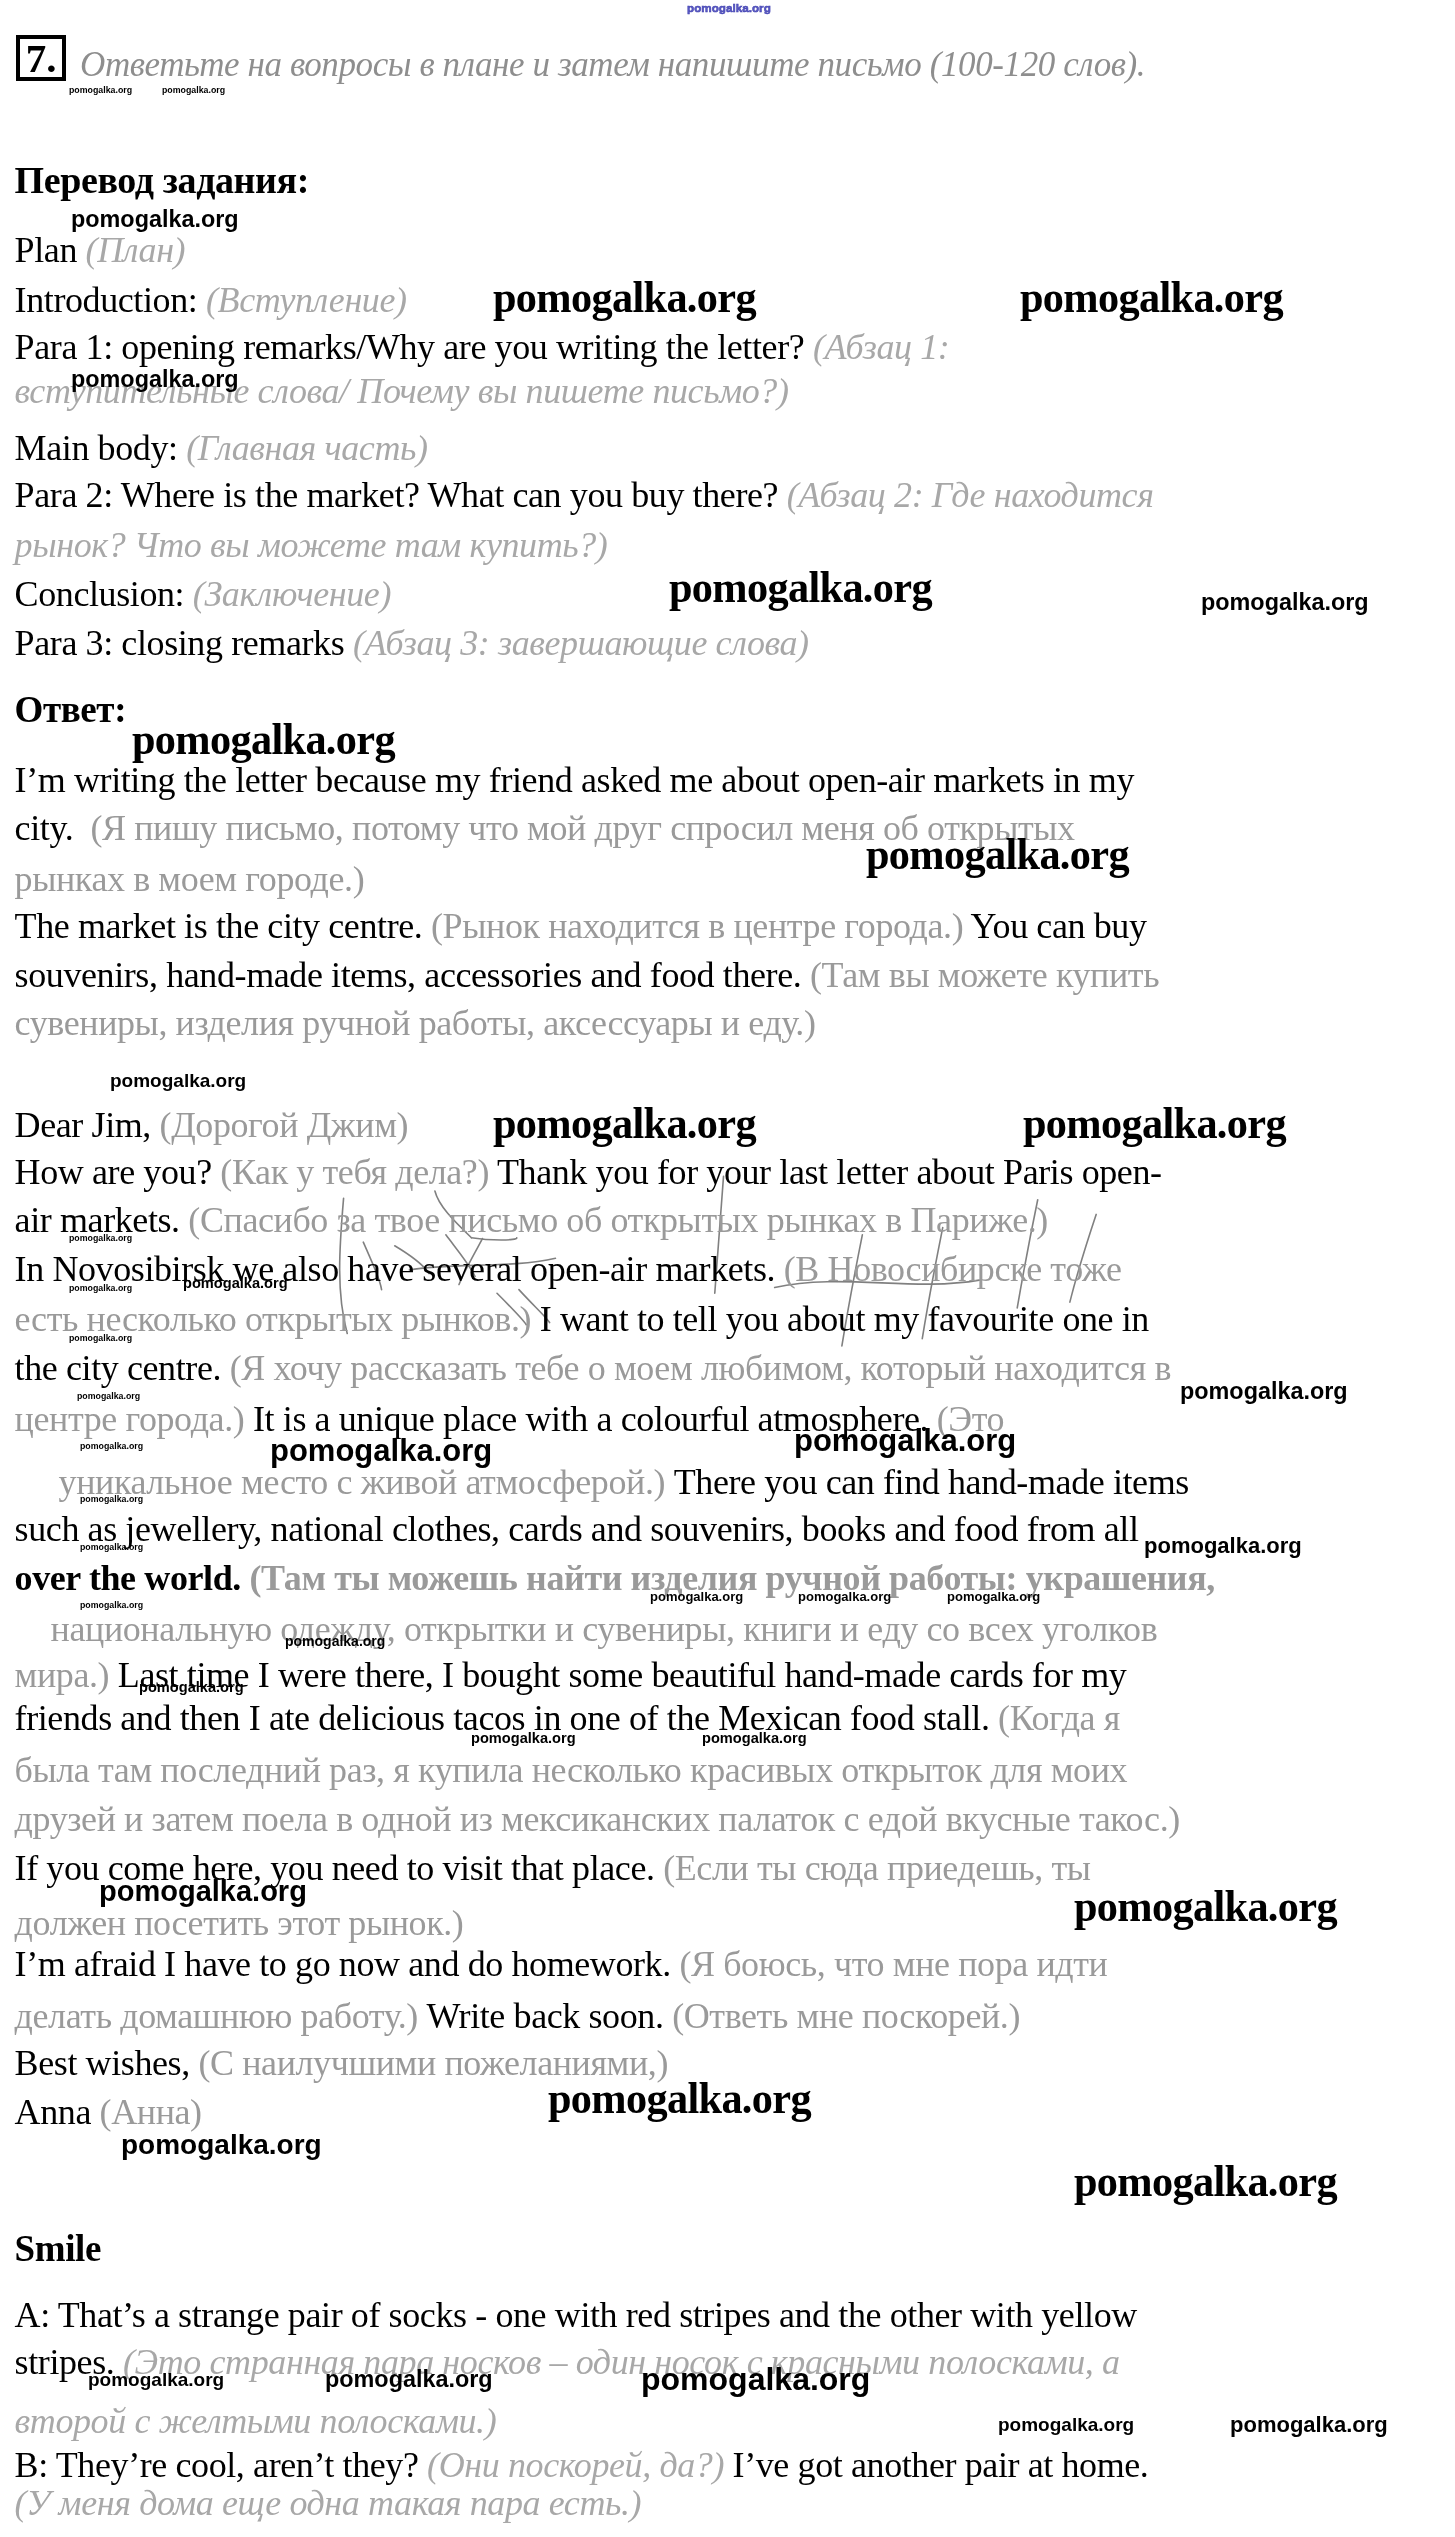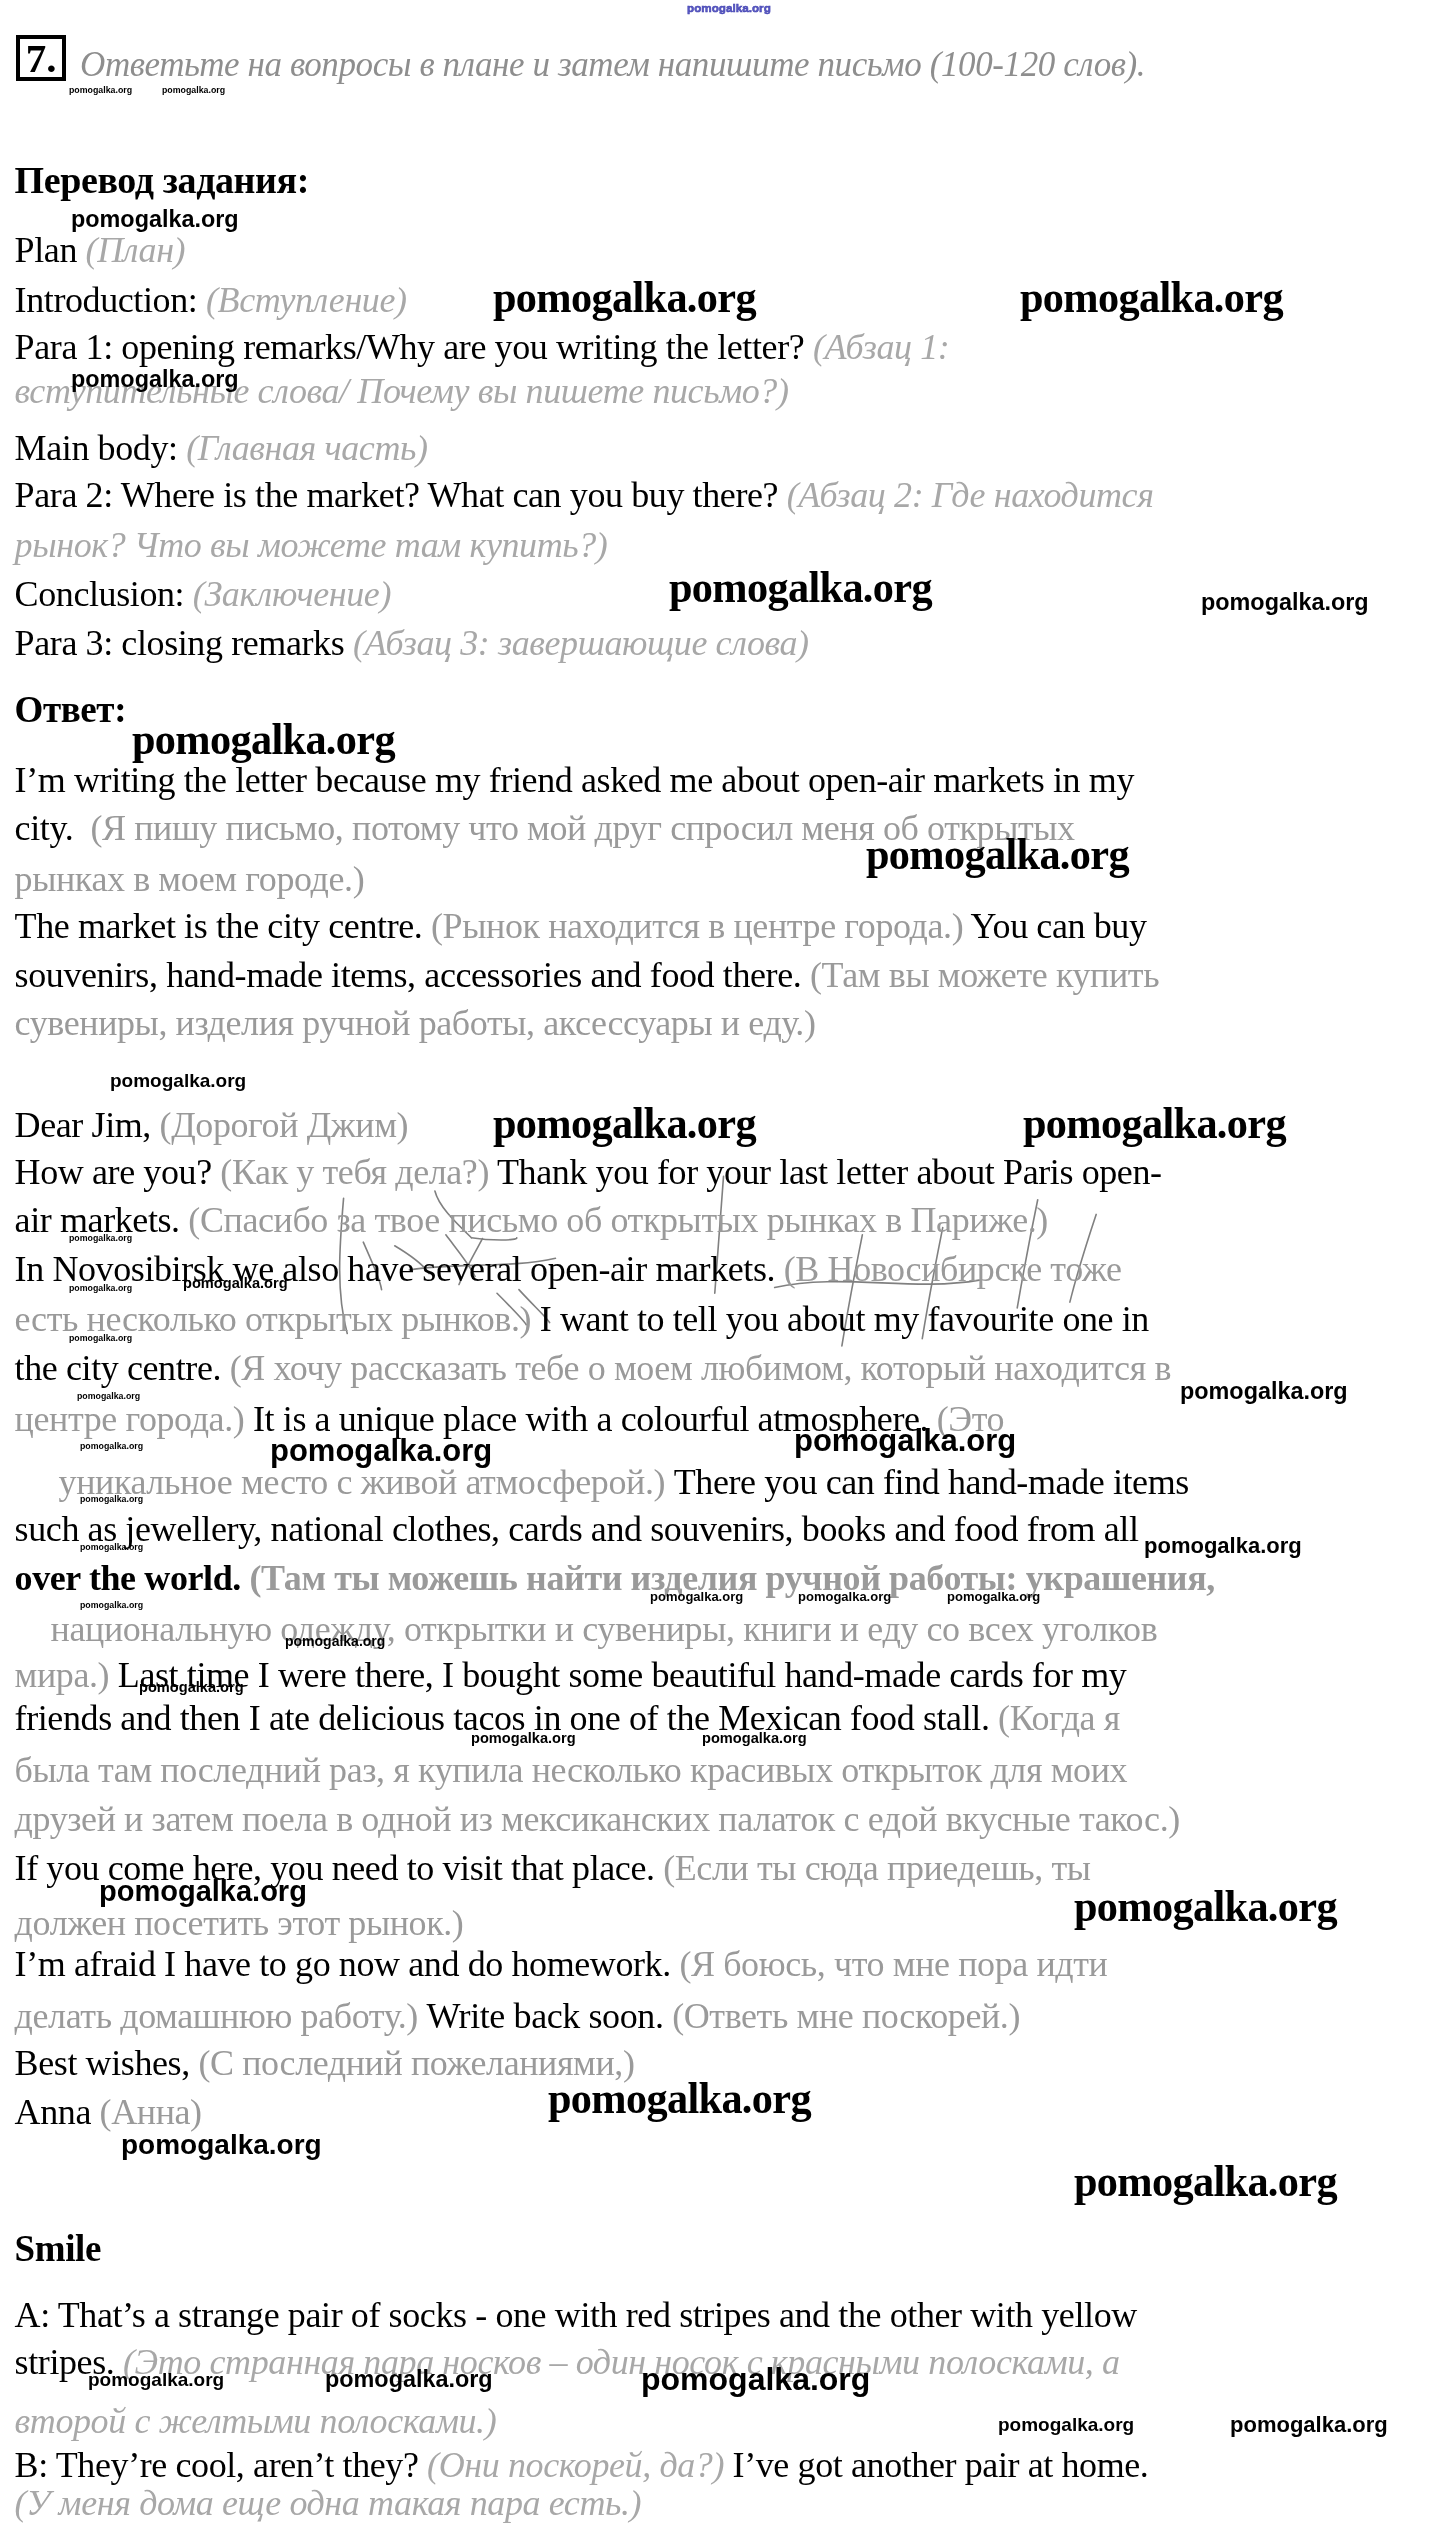--- a/index.html
+++ b/index.html
@@ -78,21 +78,21 @@
     <div class="line" style="top: 1558px; left: 14.6px; font-weight: bold;"><span class="seg-b">over the world. </span><span class="seg-g">(Там ты можешь найти изделия ручной работы: украшения,</span></div>
     <div class="line" style="top: 1609px; left: 14.6px; margin-left: 36px;"><span class="seg-g">национальную одежду, открытки и сувениры, книги и еду со всех уголков</span></div>
     <div class="line" style="top: 1655px; left: 14.6px;"><span class="seg-g">мира.) </span><span class="seg-b">Last time I were there, I bought some beautiful hand-made cards for my</span></div>
     <div class="line" style="top: 1698px; left: 14.6px;"><span class="seg-b">friends and then I ate delicious tacos in one of the Mexican food stall. </span><span class="seg-g">(Когда я</span></div>
     <div class="line" style="top: 1750px; left: 14.6px;"><span class="seg-g">была там последний раз, я купила несколько красивых открыток для моих</span></div>
     <div class="line" style="top: 1799px; left: 14.6px;"><span class="seg-g">друзей и затем поела в одной из мексиканских палаток с едой вкусные такос.)</span></div>
     <div class="line" style="top: 1848px; left: 14.6px;"><span class="seg-b">If you come here, you need to visit that place. </span><span class="seg-g">(Если ты сюда приедешь, ты</span></div>
     <div class="line" style="top: 1903px; left: 14.6px;"><span class="seg-g">должен посетить этот рынок.)</span></div>
     <div class="line" style="top: 1944px; left: 14.6px;"><span class="seg-b">I’m afraid I have to go now and do homework. </span><span class="seg-g">(Я боюсь, что мне пора идти</span></div>
     <div class="line" style="top: 1996px; left: 14.6px;"><span class="seg-g">делать домашнюю работу.) </span><span class="seg-b">Write back soon. </span><span class="seg-g">(Ответь мне поскорей.)</span></div>
-    <div class="line" style="top: 2043px; left: 14.6px;"><span class="seg-b">Best wishes, </span><span class="seg-g">(С последний пожеланиями,)</span></div>
+    <div class="line" style="top: 2043px; left: 14.6px;"><span class="seg-b">Best wishes, </span><span class="seg-g">(С наилучшими пожеланиями,)</span></div>
     <div class="line" style="top: 2092px; left: 14.6px;"><span class="seg-b">Anna </span><span class="seg-g">(Анна)</span></div>
     <div class="line" style="top: 2228px; left: 14.6px; font-size: 37px;"><span class="seg-h">Smile</span></div>
     <div class="line" style="top: 2295px; left: 14.6px;"><span class="seg-b">A: That’s a strange pair of socks - one with red stripes and the other with yellow</span></div>
     <div class="line" style="top: 2401px; left: 14.6px;"><span class="seg-gi">второй с желтыми полосками.)</span></div>
     <div class="line" style="top: 2342px; left: 14.6px;"><span class="seg-b">stripes. </span><span class="seg-gi">(Это странная пара носков – один носок с красными полосками, а</span></div>
     <div class="line" style="top: 2445px; left: 14.6px;"><span class="seg-b">B: They’re cool, aren’t they? </span><span class="seg-gi">(Они поскорей, да?) </span><span class="seg-b">I’ve got another pair at home.</span></div>
     <div class="line" style="top: 2483px; left: 14.6px;"><span class="seg-gi">(У меня дома еще одна такая пара есть.)</span></div>
     <span class="wm wm-blue" style="left: 687px; top: 2.2px; font-size: 11.7px;">pomogalka.org</span>
     <span class="wm" style="left: 69px; top: 86px; font-size: 8.8px;">pomogalka.org</span>
     <span class="wm" style="left: 162px; top: 86px; font-size: 8.8px;">pomogalka.org</span>

